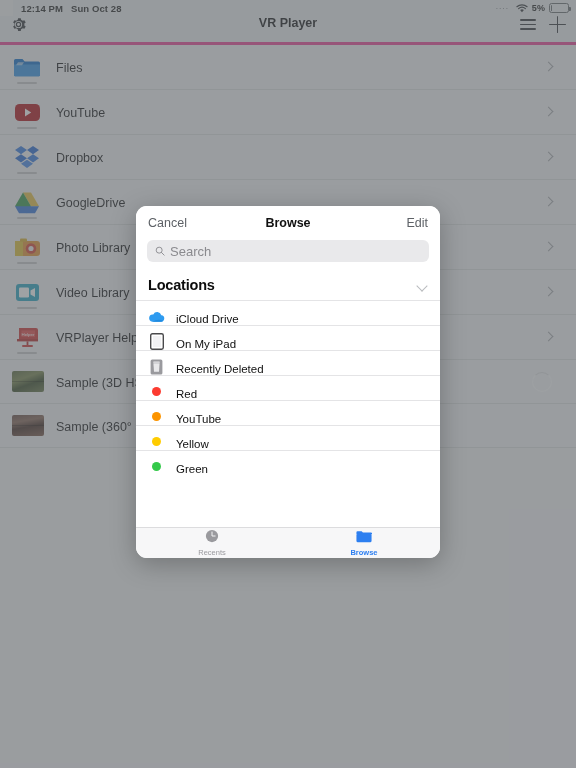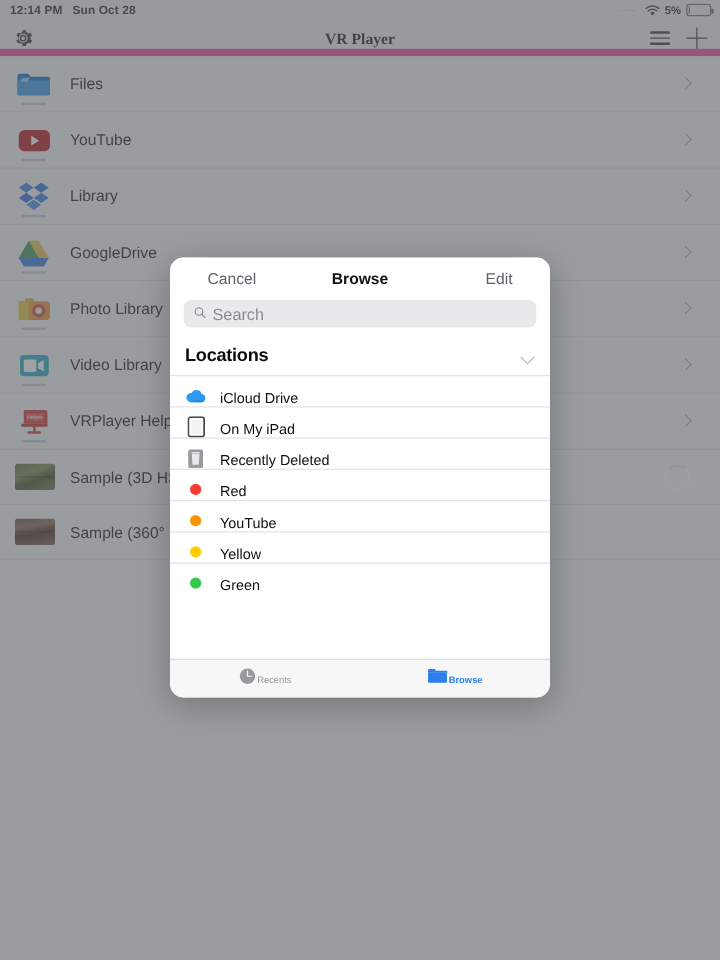--- a/index.html
+++ b/index.html
@@ -30,20 +30,21 @@
   
   .statusbar {
     position: relative;
     height: 16px;
     display: flex; align-items: center;
     padding: 0 7px 0 8px;
     font-size: 9.5px;
     color: #2b2b2b;
     background: #eceef0;
     letter-spacing: 0.1px;
+    margin-left: 13px;
   }
   .sb-time { font-weight: 600; }
   .sb-date { margin-left: 8px; font-weight: 600; }
   .sb-right {
     margin-left: auto;
     display: flex; align-items: center; gap: 4px;
   }
   .sb-dots {
     display: inline-block; width: 16px; height: 5px;
     letter-spacing: 1px; font-size: 7px; color: #7b7e82; line-height: 5px;
@@ -60,25 +61,24 @@
   }
   .batt-fill {
     position: absolute; left: 1px; top: 1px; bottom: 1px;
     width: 1.3px; background: #6e7276; border-radius: 1px;
   }
 
   
   .navbar {
     position: relative;
     height: 29px;
-    display: flex; align-items: flex-end;
+    display: flex; align-items: flex-start;
     padding: 0 10px;
     background: #eceef0;
-    border-bottom: 6px solid #ec4899;
-    font-family: Liberation Serif, serif;
+    border-bottom: 3px solid #ec4899;
   }
   .nav-title {
     position: absolute; left: 0; right: 0; text-align: center;
     font-size: 12.5px; font-weight: 700; color: #1c1c1e;
   }
   .nav-left { display: flex; align-items: center; z-index: 2; }
   .nav-right { margin-left: auto; display: flex; align-items: center; gap: 13px; z-index: 2; }
   .gear-ico { display: block; }
   .ham {
     width: 16px; height: 11px;
@@ -159,21 +159,21 @@
     background: #ffffff;
     border-radius: 11px;
     box-shadow: 0 6px 26px rgba(0,0,0,0.26);
     overflow: hidden;
     z-index: 60;
     display: flex; flex-direction: column;
   }
   .modal-head {
     height: 34px;
     display: flex; align-items: center;
-    padding: 0 30px;
+    padding: 0 12px;
     position: relative;
     background: #fff;
     flex: 0 0 34px;
   }
   .modal-head .mh-title {
     position: absolute; left: 0; right: 0; text-align: center;
     font-size: 12.5px; font-weight: 700; color: #111;
   }
   .mh-btn {
     font-size: 12.5px; color: #5d6166; z-index: 2;
@@ -222,21 +222,21 @@
   .mrow-label { font-size: 11.5px; color: #101010; }
   .dot { width: 9px; height: 9px; border-radius: 50%; }
 
   .tabbar {
     height: 31px; flex: 0 0 31px;
     display: flex; align-items: center;
     background: #f7f7f8;
     border-top: 1px solid #dcdcde;
   }
   .tab {
-    flex: 1; display: flex; flex-direction: row;
+    flex: 1; display: flex; flex-direction: column;
     align-items: center; justify-content: center; gap: 1px;
   }
   .tab-label { font-size: 7.5px; color: #9a9a9e; }
   .tab.active .tab-label { color: #2d7ff0; font-weight: 600; }
 </style>
 </head>
 <body>
 
 <div id="screen">
 
@@ -312,21 +312,21 @@
         <span class="approw-ico">
           <svg width="26" height="24" viewBox="0 0 26 24">
             <path d="M7 1 L1 5.1 L7 9.2 L13 5.1z" fill="#3d7ee0"></path>
             <path d="M19 1 L25 5.1 L19 9.2 L13 5.1z" fill="#2f6fd4"></path>
             <path d="M1 13.3 L7 9.2 L13 13.3 L7 17.4z" fill="#2f6fd4"></path>
             <path d="M25 13.3 L19 9.2 L13 13.3 L19 17.4z" fill="#3d7ee0"></path>
             <path d="M7 18.8 L13 14.7 L19 18.8 L13 22.9z" fill="#4a8bea"></path>
           </svg>
           <span class="shadowbar"></span>
         </span>
-        <span class="approw-txt"><span class="approw-title">Library</span></span>
+        <span class="approw-txt"><span class="approw-title">Dropbox</span></span>
         <span class="chev"></span>
       </div>
 
       <div class="approw">
         <span class="approw-ico">
           <svg width="26" height="23" viewBox="0 0 26 23">
             <path d="M9 1.5 L17 1.5 L25 15.3 L17 15.3z" fill="#e8c24a"></path>
             <path d="M9 1.5 L17 15.3 L13 22.2 L1 15.3z" fill="#3b9a4f"></path>
             <path d="M1 15.3 L25 15.3 L21 22.2 L5 22.2z" fill="#3b78d8"></path>
           </svg>

